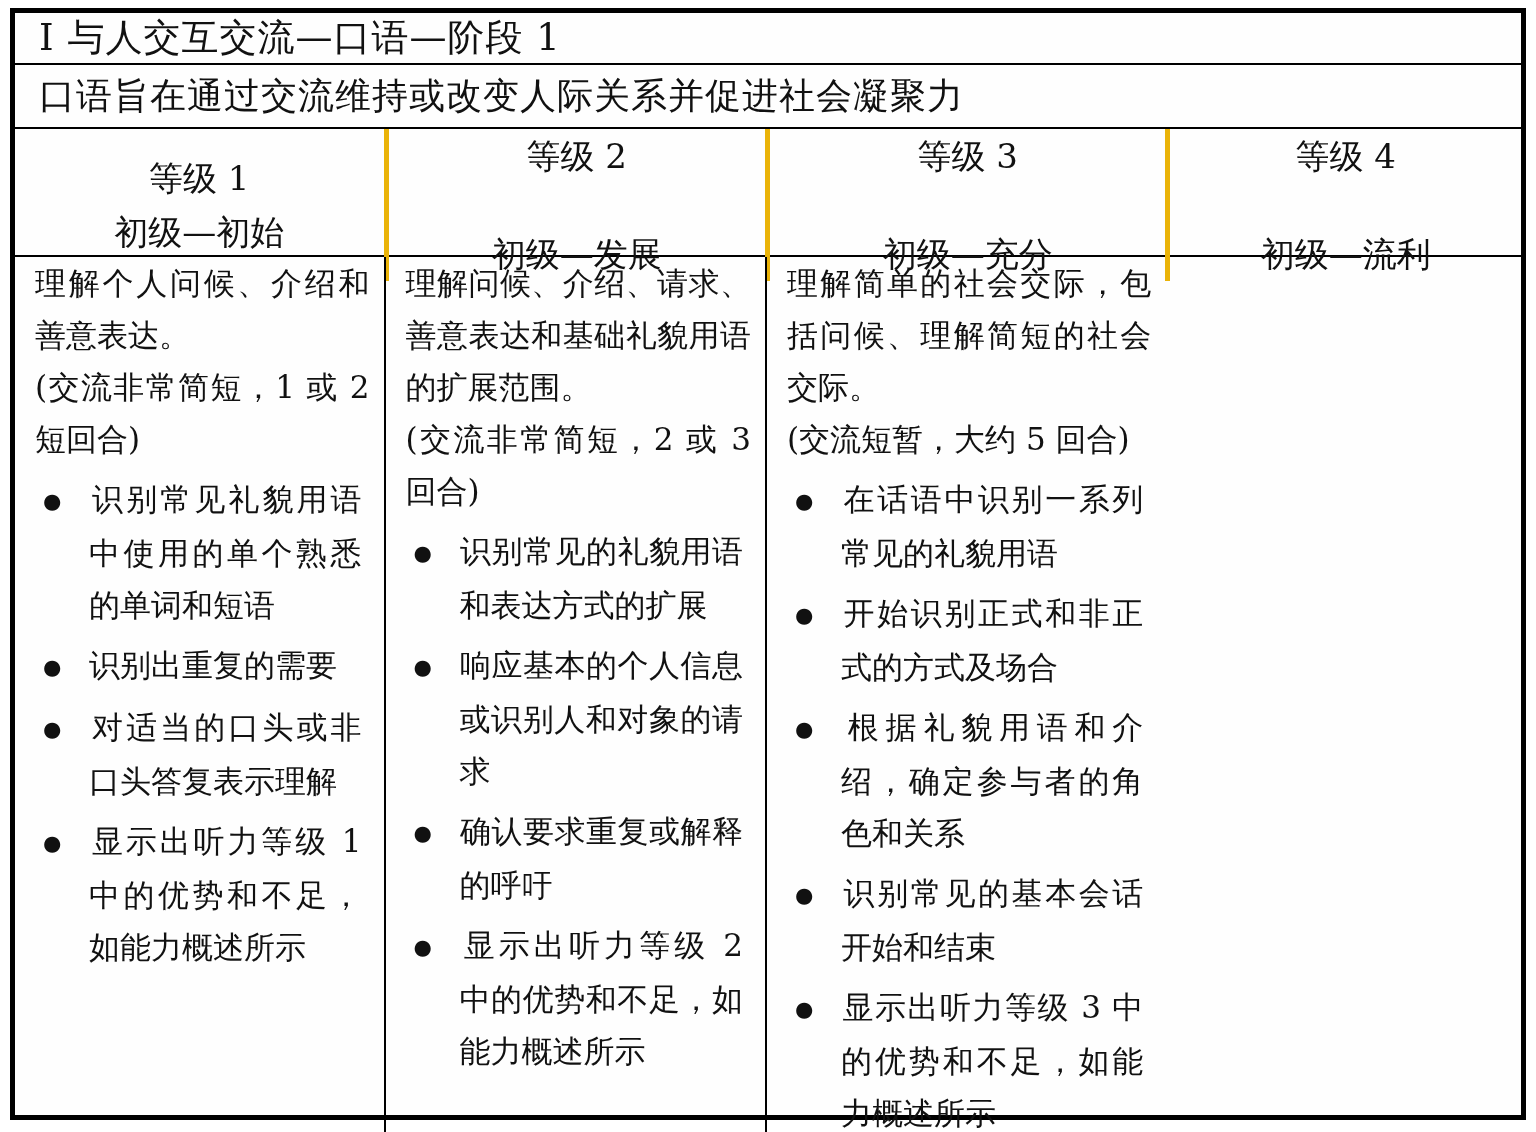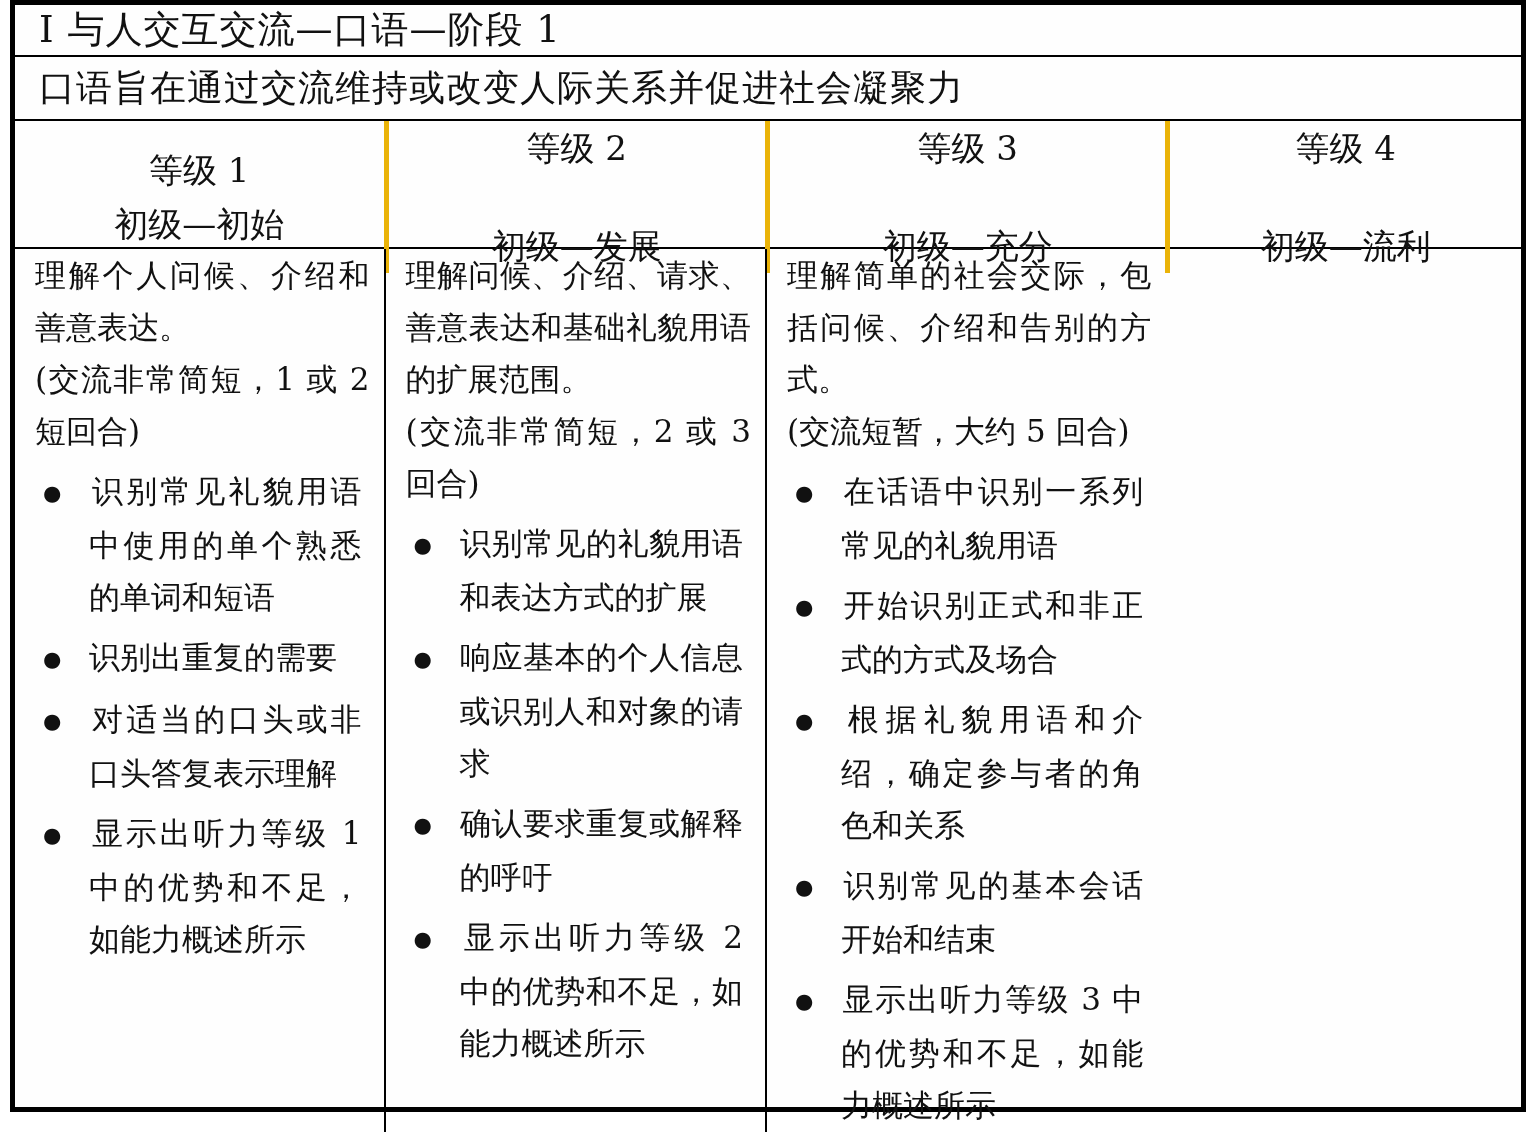--- a/index.html
+++ b/index.html
@@ -8,21 +8,21 @@
     background: #ffffff;
     width: 1536px;
     height: 1132px;
     overflow: hidden;
     font-family: "DejaVu Serif", "Liberation Serif", serif;
     color: #111111;
   }
   .sheet {
     position: absolute;
     left: 10px;
-    top: 0;
+    top: 8px;
     width: 1516px;
     height: 1112px;
     box-sizing: border-box;
     border: 5px solid #000000;
     background: #fefefe;
     display: flex;
     flex-direction: column;
   }
   .title-row {
     height: 80px;
@@ -139,21 +139,21 @@
     <div class="bcell">
       <p class="para">理解问候、介绍、请求、善意表达和基础礼貌用语的扩展范围。</p>
       <p class="para">(交流非常简短，2 或 3 回合)</p>
       <p class="bullet"><span class="dot">●</span><span>识别常见的礼貌用语和表达方式的扩展</span></p>
       <p class="bullet"><span class="dot">●</span><span>响应基本的个人信息或识别人和对象的请求</span></p>
       <p class="bullet"><span class="dot">●</span><span>确认要求重复或解释的呼吁</span></p>
       <p class="bullet"><span class="dot">●</span><span>显示出听力等级 2 中的优势和不足，如能力概述所示</span></p>
     </div>
 
     <div class="bcell">
-      <p class="para">理解简单的社会交际，包括问候、介绍和告别的方式。</p>
+      <p class="para">理解简单的社会交际，包括问候、理解简短的社会交际。</p>
       <p class="para">(交流短暂，大约 5 回合)</p>
       <p class="bullet"><span class="dot">●</span><span>在话语中识别一系列常见的礼貌用语</span></p>
       <p class="bullet"><span class="dot">●</span><span>开始识别正式和非正式的方式及场合</span></p>
       <p class="bullet"><span class="dot">●</span><span>根据礼貌用语和介绍，确定参与者的角色和关系</span></p>
       <p class="bullet"><span class="dot">●</span><span>识别常见的基本会话开始和结束</span></p>
       <p class="bullet"><span class="dot">●</span><span>显示出听力等级 3 中的优势和不足，如能力概述所示</span></p>
     </div>
 
 
   </div>

